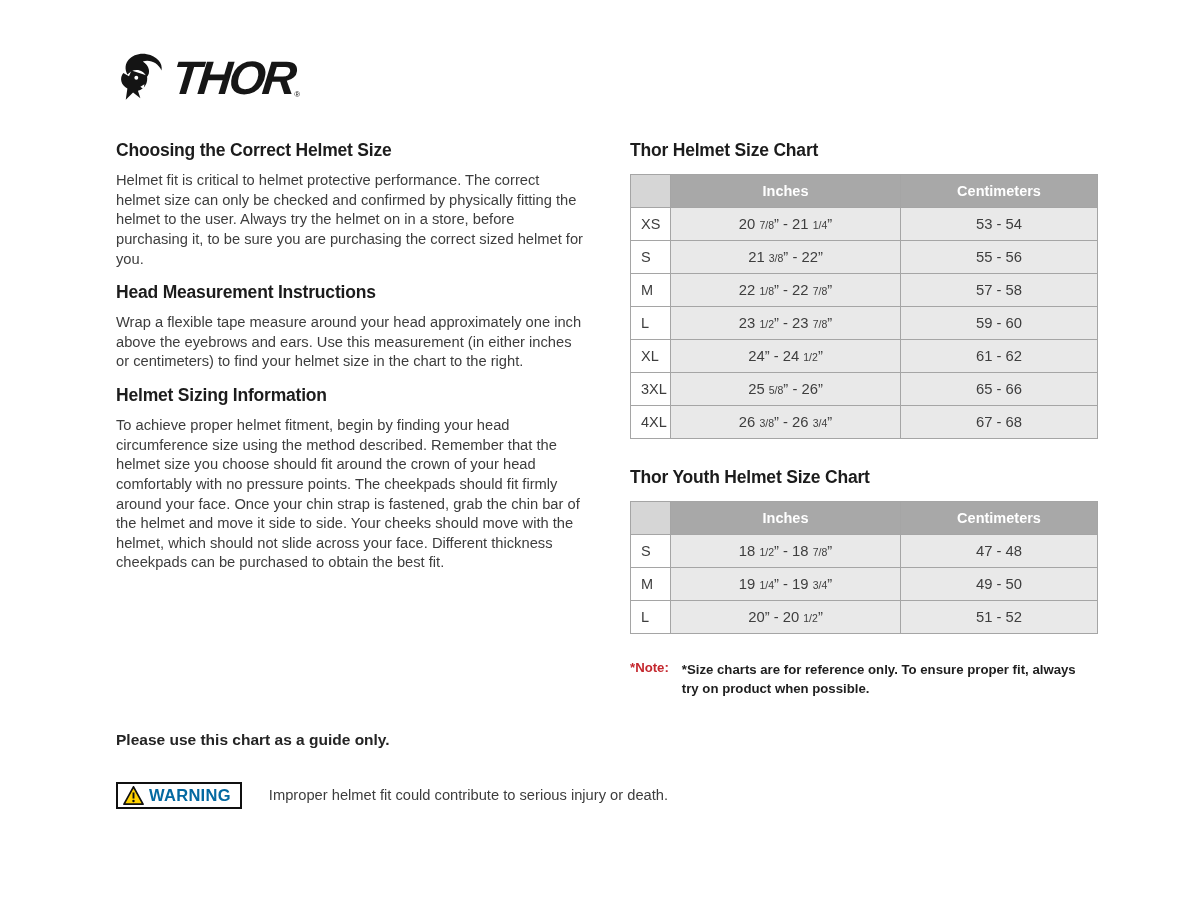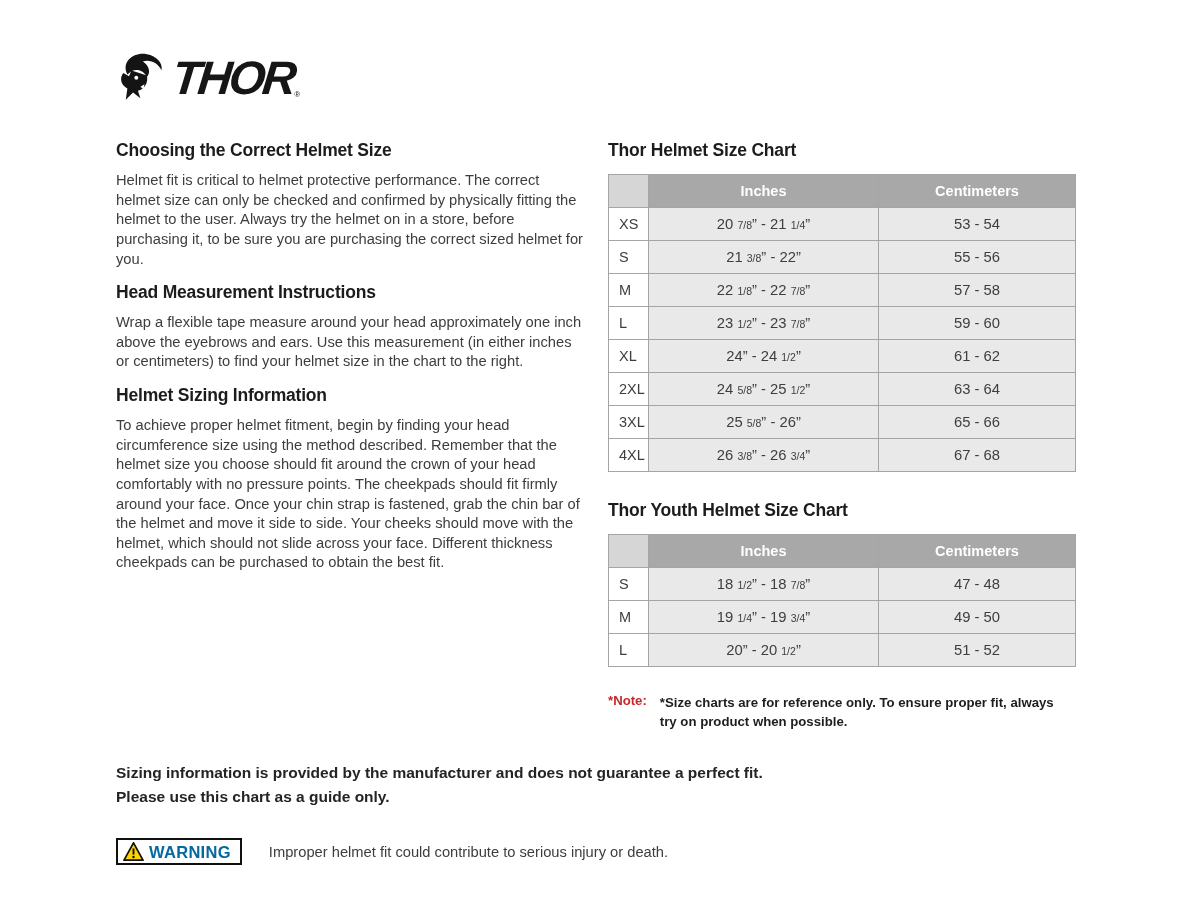--- a/index.html
+++ b/index.html
@@ -17,21 +17,21 @@
   .goat-icon { width:52px; height:58px; display:block; }
   .brand-wrap { display:flex; align-items:flex-end; margin-left:2px; }
   .brand-text {
     font-size:47px; font-weight:900; font-style:italic;
     letter-spacing:-3px; color:#161616; line-height:1;
     transform:skewX(-6deg); transform-origin:left bottom;
   }
   .brand-reg { font-size:8px; color:#161616; margin-left:3px; margin-bottom:2px; }
 
   
-  .columns { display:flex; gap:22px; margin-top:34px; align-items:flex-start; }
+  .columns { display:flex; gap:44px; margin-top:34px; align-items:flex-start; }
   .col-left  { width:470px; flex:0 0 470px; }
   .col-right { width:468px; flex:0 0 468px; }
 
   .section + .section { margin-top:13px; }
   .section-heading {
     margin:0; font-size:17.5px; font-weight:700; color:#1c1c1c;
     letter-spacing:-0.2px; line-height:1.15;
   }
   .section-body {
     margin:11px 0 0 0; font-size:14.7px; line-height:19.6px; color:#3d3d3d;
@@ -157,25 +157,20 @@
                   <td class="size-cell">L</td>
                   <td class="inches-cell">23 <span class="frac">1/2</span>” - 23 <span class="frac">7/8</span>”</td>
                   <td class="cm-cell">59 - 60</td>
                 </tr>
                 <tr>
                   <td class="size-cell">XL</td>
                   <td class="inches-cell">24” - 24 <span class="frac">1/2</span>”</td>
                   <td class="cm-cell">61 - 62</td>
                 </tr>
                 <tr>
-                  <td class="size-cell">2XL</td>
-                  <td class="inches-cell">24 <span class="frac">5/8</span>” - 25 <span class="frac">1/2</span>”</td>
-                  <td class="cm-cell">63 - 64</td>
-                </tr>
-                <tr>
                   <td class="size-cell">3XL</td>
                   <td class="inches-cell">25 <span class="frac">5/8</span>” - 26”</td>
                   <td class="cm-cell">65 - 66</td>
                 </tr>
                 <tr>
                   <td class="size-cell">4XL</td>
                   <td class="inches-cell">26 <span class="frac">3/8</span>” - 26 <span class="frac">3/4</span>”</td>
                   <td class="cm-cell">67 - 68</td>
                 </tr>
               </tbody>
@@ -219,21 +214,20 @@
 
         <div class="note-row">
           <span class="note-label">*Note:</span>
           <span class="note-text">*Size charts are for reference only. To ensure proper fit, always try on product when possible.</span>
         </div>
 
       </div>
     </div>
 
     <div class="footer-bold">
-      <div>Sizing information is provided by the manufacturer and does not guarantee a perfect fit.</div>
       <div>Please use this chart as a guide only.</div>
     </div>
 
     <div class="warning-row">
       <span class="warning-box">
         <svg class="warning-triangle" viewBox="0 0 24 22" aria-hidden="true">
           <path d="M12 1 L23 21 L1 21 Z" fill="#ffd200" stroke="#101010" stroke-width="2" stroke-linejoin="round"></path>
           <rect x="10.9" y="7.5" width="2.2" height="7" fill="#101010"></rect>
           <circle cx="12" cy="17.3" r="1.4" fill="#101010"></circle>
         </svg>

